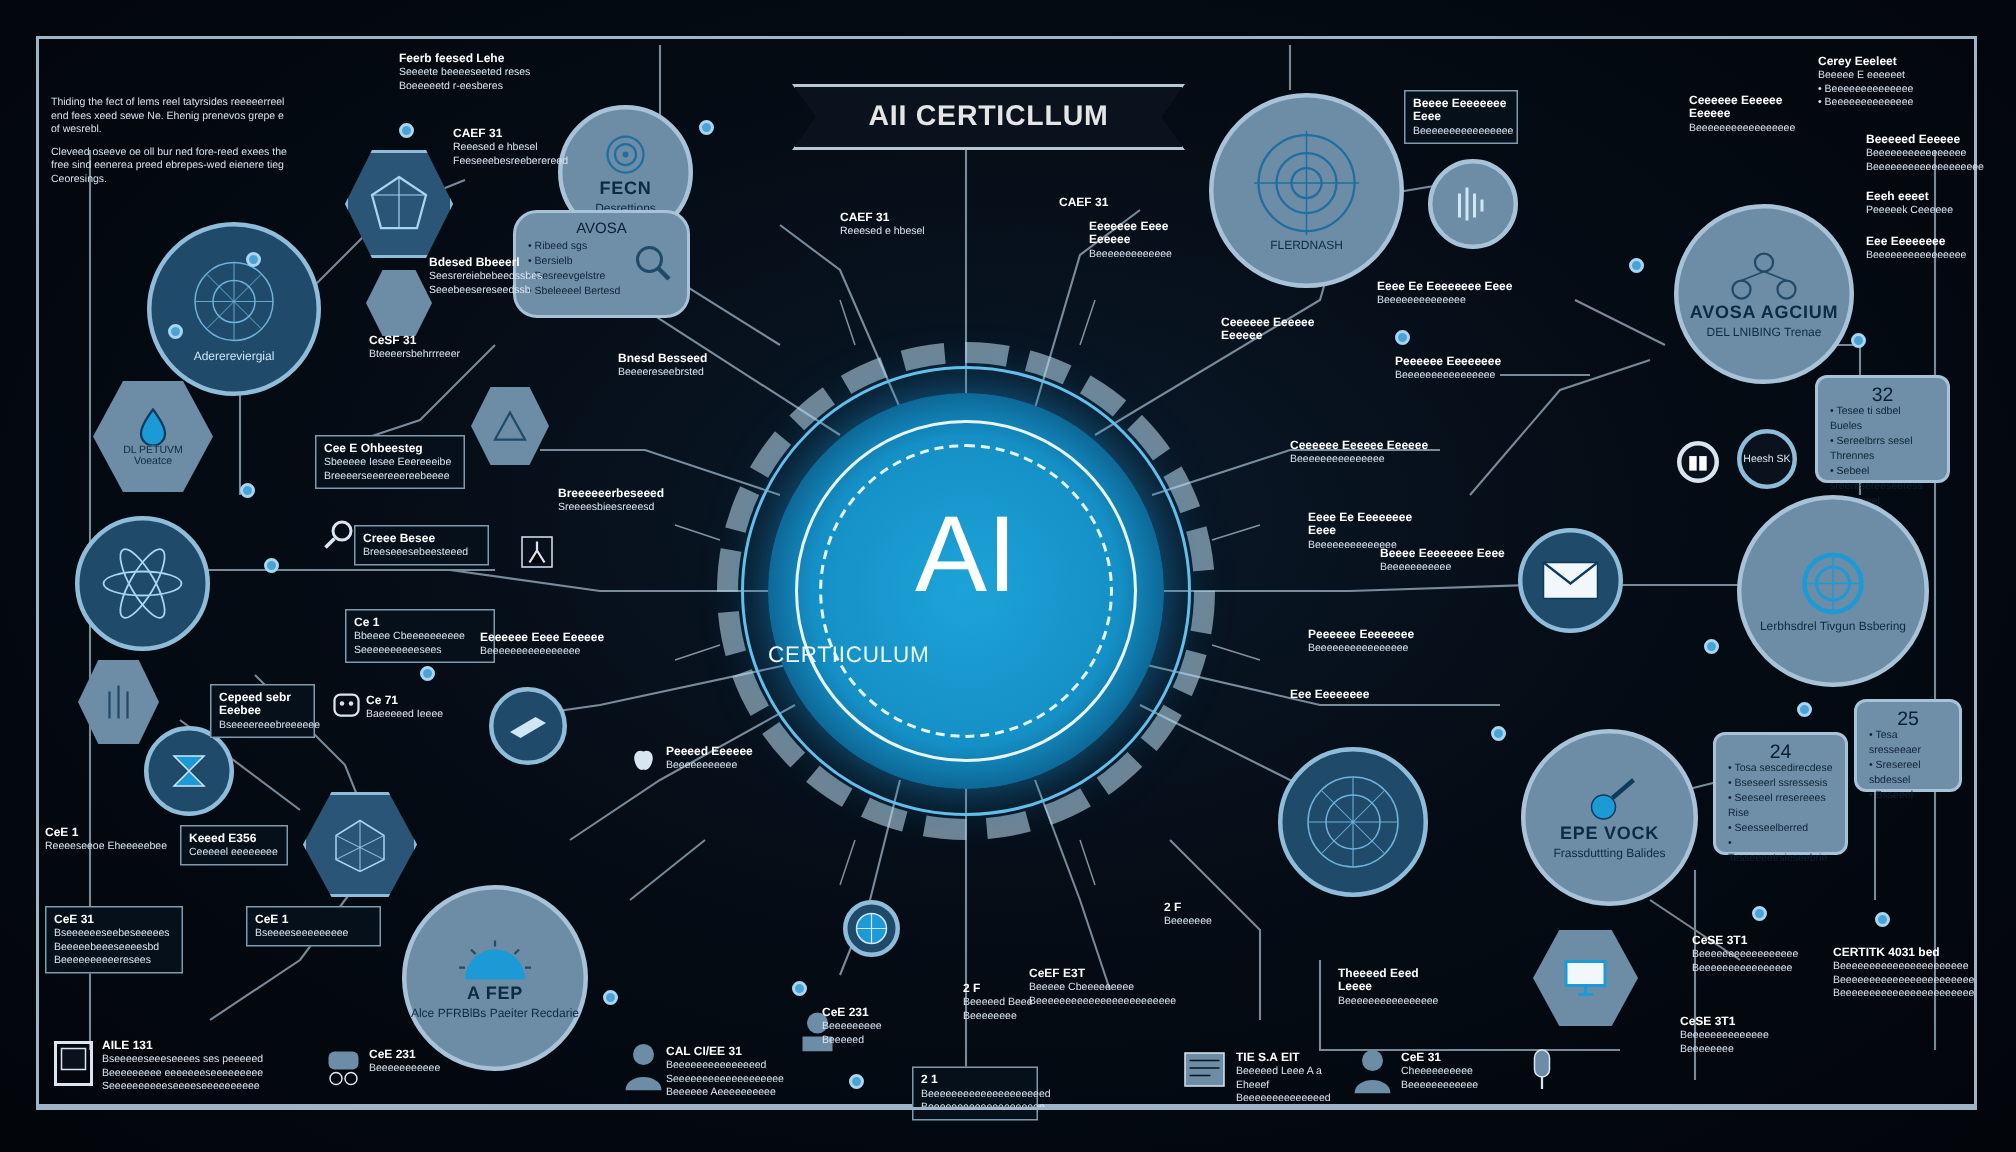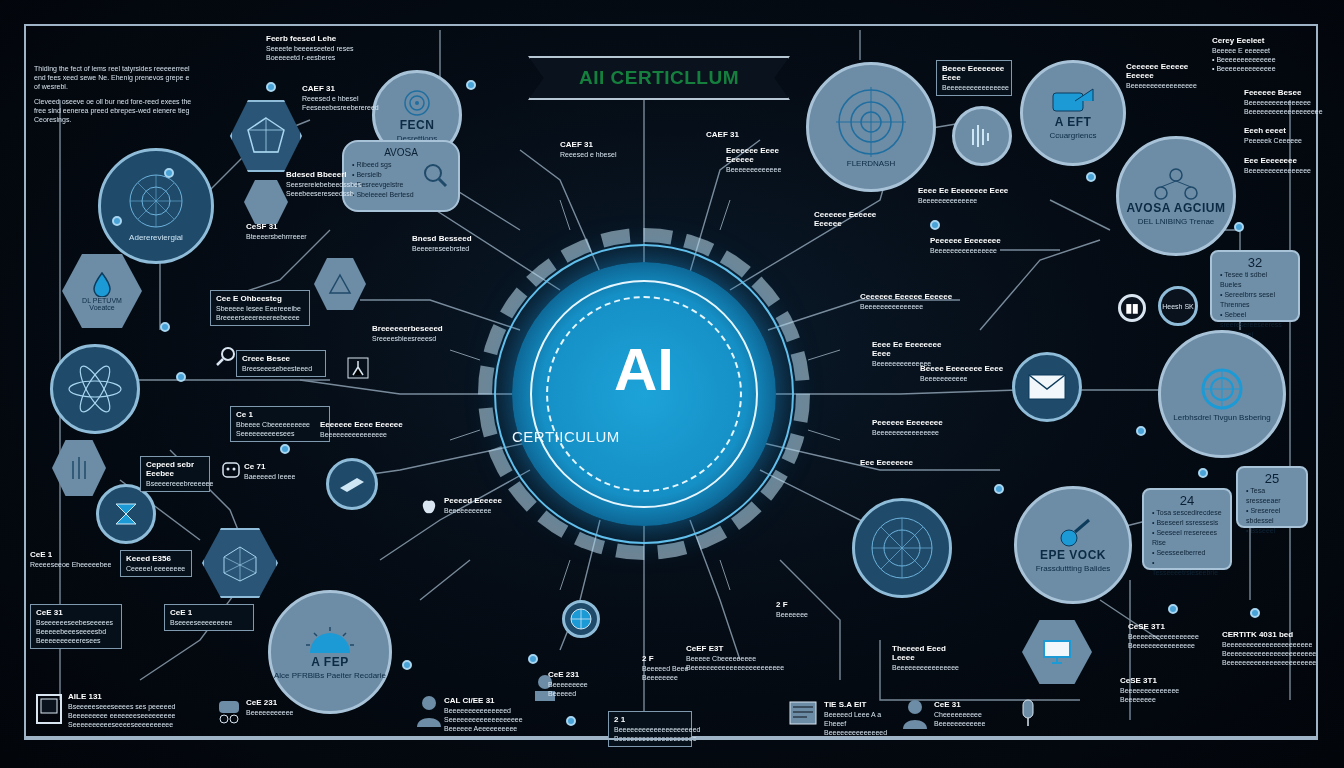--- a/index.html
+++ b/index.html
@@ -5,24 +5,24 @@
   * { box-sizing: border-box; margin: 0; padding: 0; }
   html, body { width: 1344px; height: 768px; overflow: hidden; background: #03070d; }
   body { font-family: "Liberation Sans", sans-serif; color: #dfe9f2; position: relative; }
   #canvas { position: absolute; left: 0; top: 0; width: 1344px; height: 768px; background: radial-gradient(ellipse at 50% 45%, #0a1a2a 0%, #050c15 45%, #02050a 100%); }
   svg.wires { position: absolute; left: 0; top: 0; width: 1344px; height: 768px; }
   .frame { position: absolute; left: 24px; top: 24px; width: 1294px; height: 714px; border: 2px solid #9fb4c6; }
   .main-title { position: absolute; left: 34px; top: 34px; font-size: 24px; font-weight: bold; color: #ffffff; letter-spacing: 0.5px; }
   .intro { position: absolute; left: 34px; top: 64px; width: 160px; font-size: 7px; line-height: 9px; color: #d5e1ec; }
   .intro p { margin-bottom: 6px; }
   .banner { position: absolute; left: 528px; top: 56px; width: 262px; height: 44px; background: #0a121d; border: 2px solid #b8c7d4; clip-path: polygon(0 0, 100% 0, 94% 50%, 100% 100%, 0 100%, 6% 50%); display: flex; align-items: center; justify-content: center; }
-  .banner span { font-size: 19px; font-weight: bold; color: #15803d; letter-spacing: 0.5px; }
+  .banner span { font-size: 19px; font-weight: bold; color: #e5e5e5; letter-spacing: 0.5px; }
   .hub { position: absolute; left: 512px; top: 262px; width: 264px; height: 264px; border-radius: 50%; background: radial-gradient(circle, #1da3d8 0%, #1590c6 55%, #0b5d8a 75%, #062a44 100%); box-shadow: 0 0 40px #1a8fd0aa; }
   .hub-ring { position: absolute; border-radius: 50%; border: 2px solid #e6f6ff; }
-  .hub-ai { position: absolute; left: 0; width: 100%; top: 62px; text-align: center; font-size: 60px; font-weight: bold; color: #fff; line-height: 92px; }
+  .hub-ai { position: absolute; left: 0; width: 100%; top: 62px; text-align: center; font-size: 72px; font-weight: normal; color: #fff; line-height: 92px; }
   .hub-sub { position: absolute; left: 0; width: 100%; top: 166px; text-align: left; font-size: 15px; color: #eef8ff; letter-spacing: 0.5px; }
   .outer-ring { position: absolute; left: 478px; top: 228px; width: 332px; height: 332px; border-radius: 50%; border: 14px dashed #c7e4f5; opacity: 0.55; }
   .outer-ring2 { position: absolute; left: 494px; top: 244px; width: 300px; height: 300px; border-radius: 50%; border: 2px solid #6cc6f0; }
   .node { position: absolute; border-radius: 50%; background: #6d8ca6; border: 3px solid #a8c3d8; display: flex; flex-direction: column; align-items: center; justify-content: center; text-align: center; color: #0c2a44; }
   .node.dark { background: #1f4a6a; border-color: #8fbcd8; color: #cfe6f5; }
   .node .lbl { font-size: 12px; font-weight: bold; letter-spacing: 0.5px; }
   .node .sub { font-size: 8px; margin-top: 2px; }
   .hex { position: absolute; background: #6d8ca6; clip-path: polygon(25% 0, 75% 0, 100% 50%, 75% 100%, 25% 100%, 0 50%); display: flex; flex-direction: column; align-items: center; justify-content: center; color: #0c2a44; text-align: center; }
   .hex.dark { background: #2a5577; }
   .hex .sub { font-size: 7px; }
@@ -248,28 +248,20 @@
         <circle cx="35" cy="35" r="10" fill="none" stroke="#1f6ea0" stroke-width="1.5"></circle>
         <path d="M35 0 L35 70 M0 35 L70 35" stroke="#1f6ea0" stroke-width="1"></path>
       </svg>
     <span class="sub">FLERDNASH</span>
   </div>
   <div class="node" style="left:952px;top:106px;width:60px;height:60px;">
     <svg width="30" height="30" viewBox="0 0 30 30">
         <path d="M6 24 L6 8 M11 26 L11 4 M16 24 L16 8 M21 20 L21 12" stroke="#cfe6f5" stroke-width="2"></path>
       </svg>
   </div>
-  <div class="node" style="left:1020px;top:60px;width:106px;height:106px;">
-    <svg width="44" height="28" viewBox="0 0 44 28">
-        <rect x="2" y="6" width="30" height="18" rx="3" fill="#1c9ad6" stroke="#0c3b5c"></rect>
-        <path d="M24 14 L42 2 L42 14" fill="#1c9ad6" stroke="#0c3b5c"></path>
-      </svg>
-    <span class="lbl">A EFT</span>
-    <span class="sub">Ccuargriencs</span>
-  </div>
   <div class="node" style="left:1116px;top:136px;width:120px;height:120px;">
     <svg width="50" height="34" viewBox="0 0 50 34">
         <circle cx="25" cy="8" r="6" fill="none" stroke="#1f4a6a" stroke-width="1.5"></circle>
         <circle cx="10" cy="26" r="6" fill="none" stroke="#1f4a6a" stroke-width="1.5"></circle>
         <circle cx="40" cy="26" r="6" fill="none" stroke="#1f4a6a" stroke-width="1.5"></circle>
         <path d="M25 14 L10 20 M25 14 L40 20" stroke="#1f4a6a"></path>
       </svg>
     <span class="lbl">AVOSA AGCIUM</span>
     <span class="sub">DEL LNIBING Trenae</span>
   </div>
@@ -528,21 +520,21 @@
     <div>Beeeeeeeeeeeeee</div>
     <div>Beeeeeeee</div>
   </div>
   <div class="note" style="left:1212px;top:36px;width:90px;">
     <div class="h">Cerey Eeeleet</div>
     <div>Beeeee E eeeeeet</div>
     <div>• Beeeeeeeeeeeeee</div>
     <div>• Beeeeeeeeeeeeee</div>
   </div>
   <div class="note" style="left:1244px;top:88px;width:80px;">
-    <div class="h">Feeeeee Besee</div>
+    <div class="h">Beeeeed Eeeeee</div>
     <div>Beeeeeeeeeeeeeeee</div>
     <div>Beeeeeeeeeeeeeeeeeee</div>
   </div>
   <div class="note" style="left:1244px;top:126px;width:80px;">
     <div class="h">Eeeh eeeet</div>
     <div>Peeeeek Ceeeeee</div>
   </div>
   <div class="note" style="left:1244px;top:156px;width:80px;">
     <div class="h">Eee Eeeeeeee</div>
     <div>Beeeeeeeeeeeeeeee</div>

